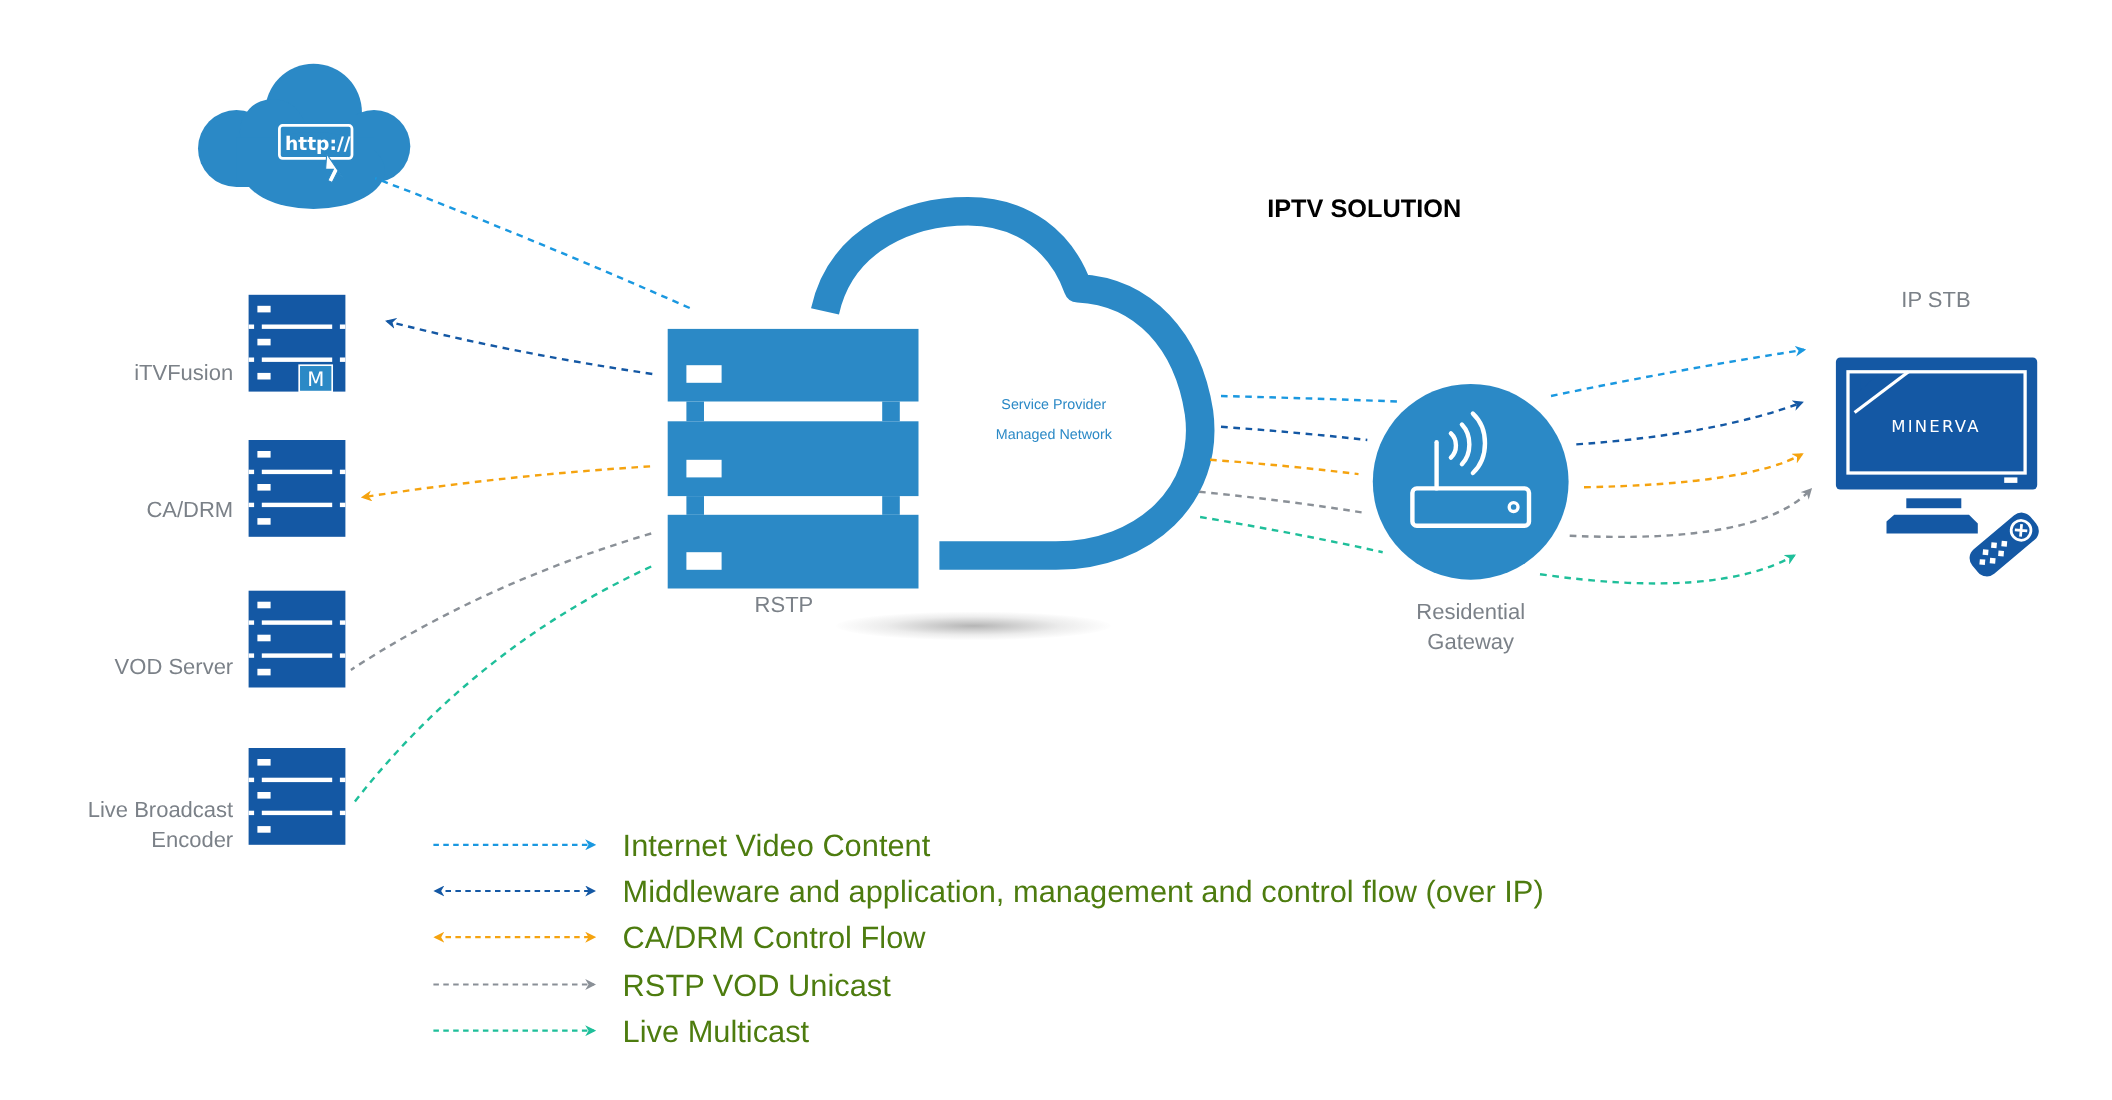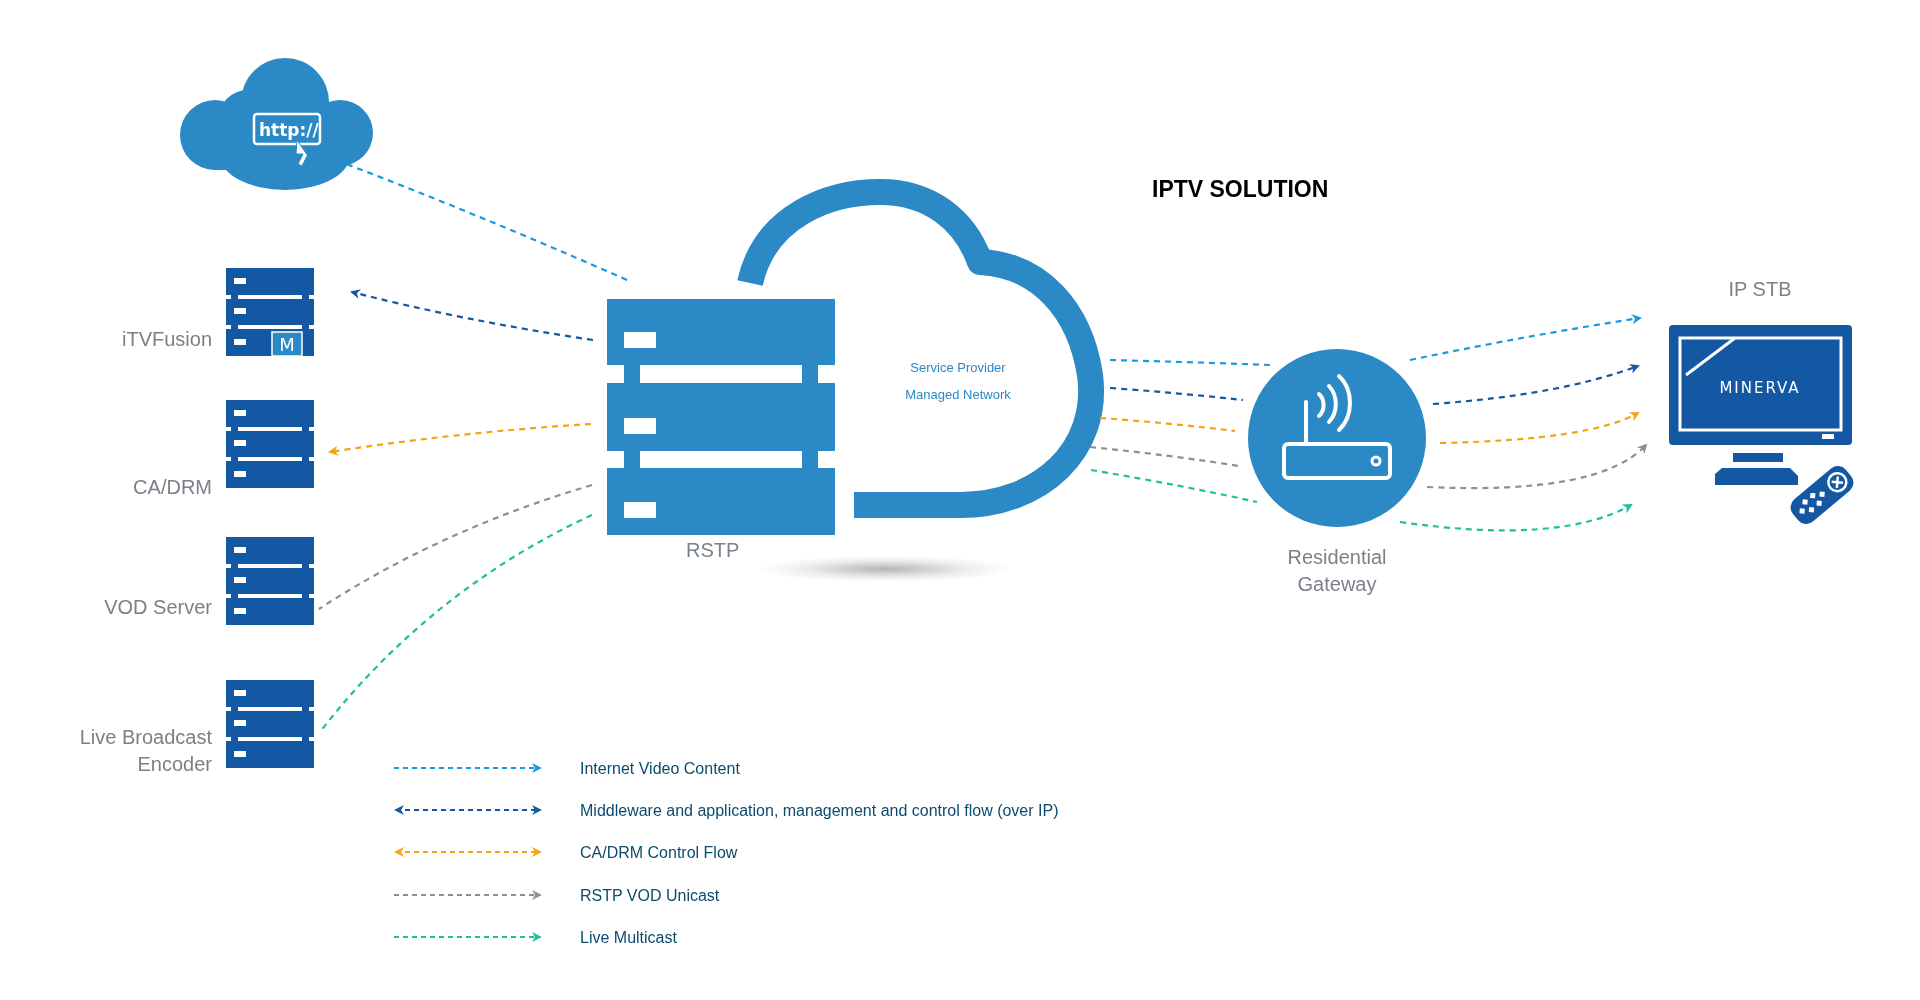--- a/index.html
+++ b/index.html
@@ -6,21 +6,21 @@
     body { width: 1920px; height: 1000px; position: relative; overflow: hidden;
            font-family: "Liberation Sans", "DejaVu Sans", sans-serif; }
     #diagram { position: absolute; left: 0; top: 0; }
     .lbl { position: absolute; color: #7b8188; font-size: 20px; line-height: 26px; white-space: nowrap; }
     .lbl-right { text-align: right; margin-top: 23px; }
     .lbl-center { text-align: center; }
     .title { position: absolute; left: 1125px; top: 176px; font-size: 23px; font-weight: bold;
              color: #000000; letter-spacing: 0px; white-space: nowrap; margin-left: 27px; }
     .cloud-text { position: absolute; left: 848px; top: 354px; width: 220px; text-align: center;
                   color: #2b89c6; font-size: 13px; line-height: 27px; }
-    .legend-text { position: absolute; left: 580px; color: #0c4a6e; font-size: 16px; white-space: nowrap; line-height: 24px; }
+    .legend-text { position: absolute; left: 566px; color: #4d7c0f; font-size: 28px; white-space: nowrap; line-height: 24px; }
     .shadow { position: absolute; left: 760px; top: 556px; width: 250px; height: 26px;
               border-radius: 50%; background: radial-gradient(ellipse at center, rgba(120,120,120,0.55) 0%, rgba(180,180,180,0.25) 45%, rgba(255,255,255,0) 72%); }
   </style>
 </head>
 <body>
 
 <svg id="diagram" width="1920" height="1000" viewBox="0 0 1920 1000">
   <defs>
     <marker id="ah-internet" markerWidth="10" markerHeight="10" refX="8" refY="5" orient="auto" markerUnits="userSpaceOnUse">
         <path d="M0,0 L10,5 L0,10 L3,5 Z" fill="#1a98e0"></path>
@@ -188,34 +188,34 @@
       <line x1="394" y1="895" x2="540" y2="895" stroke="#8a9097" stroke-width="2" stroke-dasharray="5 4" marker-end="url(#ah-vod)"></line>
       <line x1="394" y1="937" x2="540" y2="937" stroke="#1fbf9a" stroke-width="2" stroke-dasharray="5 4" marker-end="url(#ah-multicast)"></line>
     </g>
 </svg>
 
 <div class="shadow"></div>
 
 <div class="title">IPTV SOLUTION</div>
 
 <div class="lbl lbl-right" style="right:1708px; top:303px;">iTVFusion</div>
-<div class="lbl lbl-right" style="right:1708px; top:451px;">CA/DRM</div>
+<div class="lbl lbl-right" style="right:1708px; top:428px;">CA/DRM</div>
 <div class="lbl lbl-right" style="right:1708px; top:571px;">VOD Server</div>
 <div class="lbl lbl-right" style="right:1708px; top:701px;">Live Broadcast</div>
 <div class="lbl lbl-right" style="right:1708px; top:728px;">Encoder</div>
 
 <div class="lbl" style="left:686px; top:537px;">RSTP</div>
 
 <div class="cloud-text">
   <div>Service Provider</div>
   <div>Managed Network</div>
 </div>
 
 <div class="lbl lbl-center" style="left:1257px; width:160px; top:544px;">Residential</div>
 <div class="lbl lbl-center" style="left:1257px; width:160px; top:571px;">Gateway</div>
 
-<div class="lbl lbl-center" style="left:1700px; width:120px; top:276px;">IP STB</div>
+<div class="lbl lbl-center" style="left:1700px; width:120px; top:260px;">IP STB</div>
 
 <div class="legend-text" style="top:757px;">Internet Video Content</div>
 <div class="legend-text" style="top:799px;text-align:right;">Middleware and application, management and control flow (over IP)</div>
 <div class="legend-text" style="top:841px;">CA/DRM Control Flow</div>
 <div class="legend-text" style="top:884px;">RSTP VOD Unicast</div>
 <div class="legend-text" style="top:926px;">Live Multicast</div>
 
 </body></html>

